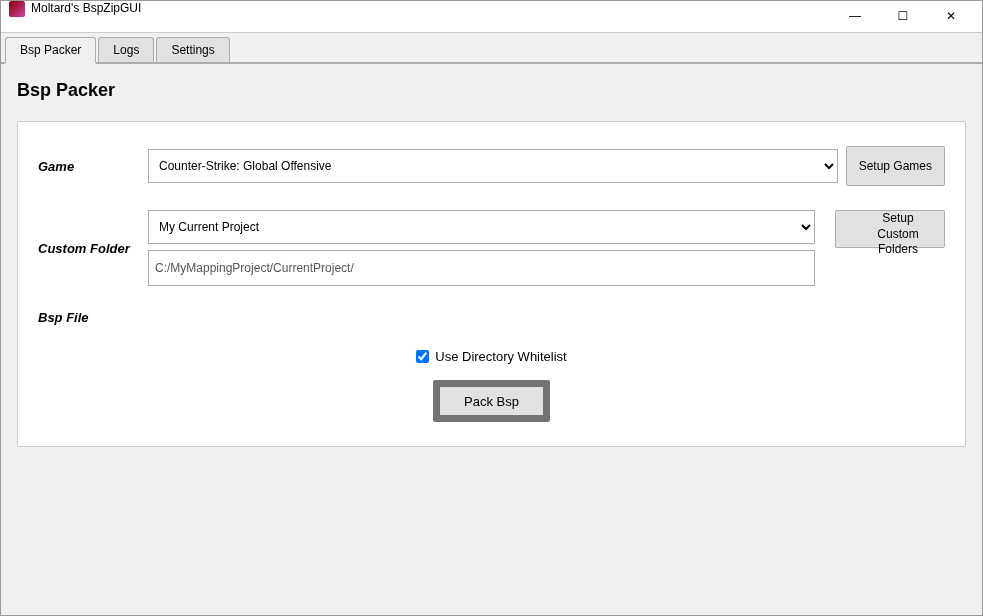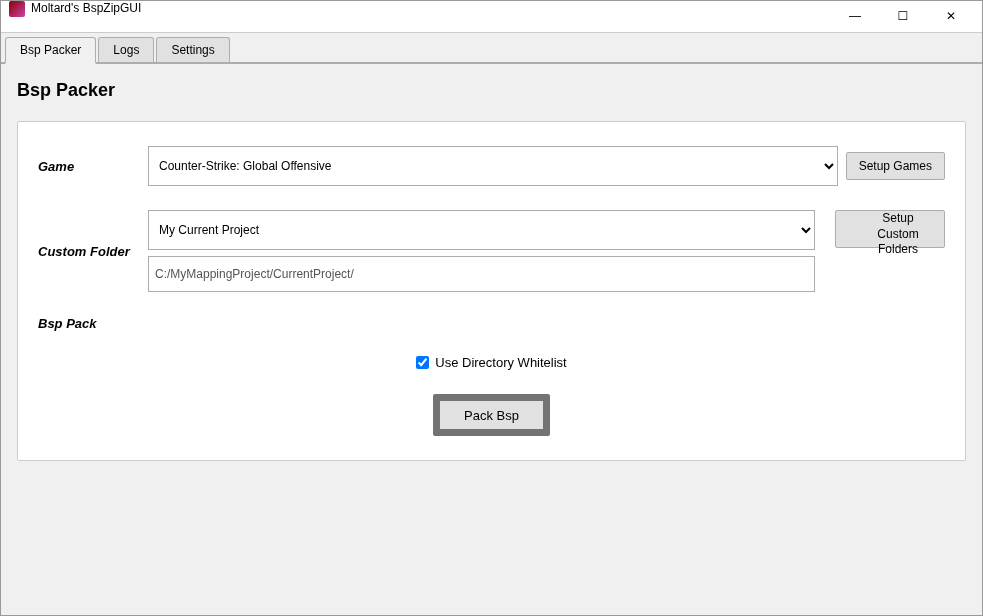--- a/index.html
+++ b/index.html
@@ -131,41 +131,41 @@
 
     .form-controls {
       flex: 1;
       display: flex;
       align-items: center;
       gap: 8px;
     }
 
     .form-select {
       flex: 1;
-      height: 40px;
+      height: 34px;
       border: 1px solid #adadad;
       background: #fff;
       font-size: 12px;
       padding: 0 6px;
       appearance: auto;
       cursor: pointer;
     }
 
     .form-input {
       flex: 1;
       height: 36px;
       border: 1px solid #adadad;
       background: #fff;
       font-size: 12px;
       padding: 0 6px;
       color: #555;
     }
 
     .btn {
-      height: 28px;
+      height: 40px;
       padding: 0 12px;
       border: 1px solid #adadad;
       background: #e1e1e1;
       font-size: 12px;
       cursor: pointer;
       border-radius: 2px;
       white-space: nowrap;
     }
 
     .btn-wide {
@@ -186,21 +186,21 @@
 
     .custom-folder-row {
       display: flex;
       align-items: center;
     }
 
     .checkbox-row {
       display: flex;
       justify-content: center;
       align-items: center;
-      margin-bottom: 24px;
+      margin-bottom: 16px;
       gap: 6px;
     }
 
     .pack-row {
       display: flex;
       justify-content: center;
     }
 
     .pack-btn {
       height: 42px;
@@ -268,21 +268,21 @@
             </div>
           </div>
           <button class="btn btn-wide">
             <span style="white-space:pre-line;">Setup Custom
 Folders</span>
           </button>
         </div>
       </div>
 
       <div class="form-row">
-        <div class="form-label">Bsp Pack</div>
+        <div class="form-label">Bsp File</div>
       </div>
 
       <div class="checkbox-row">
         <input type="checkbox" id="whitelist-cb" checked="" style="">
         <label for="whitelist-cb">Use Directory Whitelist</label>
       </div>
 
       <div class="pack-row">
         <button class="pack-btn">Pack Bsp</button>
       </div>

